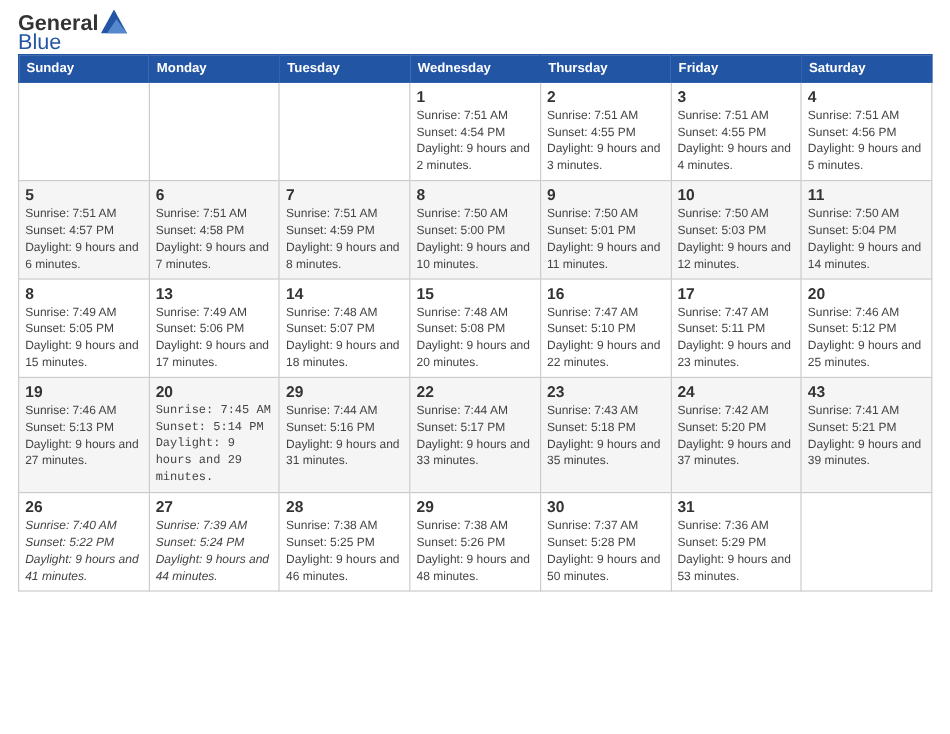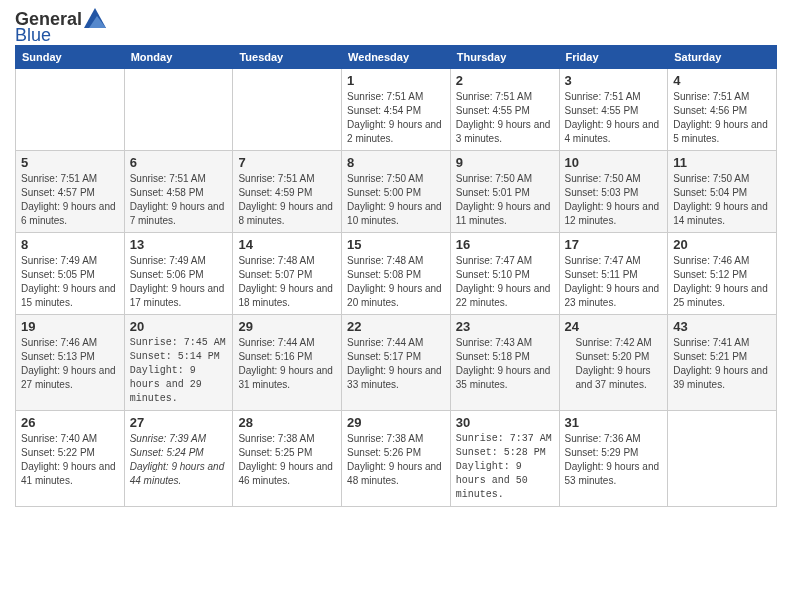--- a/index.html
+++ b/index.html
@@ -261,35 +261,35 @@
 Daylight: 9 hours and 33 minutes.</div>
           </td>
           <td>
             <span class="day-number">23</span>
             <div class="day-info" style="white-space: pre-line;">Sunrise: 7:43 AM
 Sunset: 5:18 PM
 Daylight: 9 hours and 35 minutes.</div>
           </td>
           <td>
             <span class="day-number">24</span>
-            <div class="day-info" style="white-space: pre-line; margin-left: 11px;">Sunrise: 7:42 AM
+            <div class="day-info" style="white-space: pre-line;">Sunrise: 7:42 AM
 Sunset: 5:20 PM
 Daylight: 9 hours and 37 minutes.</div>
           </td>
           <td>
             <span class="day-number">43</span>
             <div class="day-info" style="white-space: pre-line;">Sunrise: 7:41 AM
 Sunset: 5:21 PM
 Daylight: 9 hours and 39 minutes.</div>
           </td>
         </tr>
         <tr>
           <td>
             <span class="day-number">26</span>
-            <div class="day-info" style="white-space: pre-line;">Sunrise: 7:40 AM
+            <div class="day-info" style="white-space: pre-line; font-style: italic;">Sunrise: 7:40 AM
 Sunset: 5:22 PM
 Daylight: 9 hours and 41 minutes.</div>
           </td>
           <td>
             <span class="day-number">27</span>
             <div class="day-info" style="white-space: pre-line; font-style: italic;">Sunrise: 7:39 AM
 Sunset: 5:24 PM
 Daylight: 9 hours and 44 minutes.</div>
           </td>
           <td>
@@ -299,21 +299,21 @@
 Daylight: 9 hours and 46 minutes.</div>
           </td>
           <td>
             <span class="day-number">29</span>
             <div class="day-info" style="white-space: pre-line;">Sunrise: 7:38 AM
 Sunset: 5:26 PM
 Daylight: 9 hours and 48 minutes.</div>
           </td>
           <td>
             <span class="day-number">30</span>
-            <div class="day-info" style="white-space: pre-line; font-family: Liberation Mono, monospace;">Sunrise: 7:37 AM
+            <div class="day-info" style="white-space: pre-line;">Sunrise: 7:37 AM
 Sunset: 5:28 PM
 Daylight: 9 hours and 50 minutes.</div>
           </td>
           <td>
             <span class="day-number">31</span>
             <div class="day-info" style="white-space: pre-line;">Sunrise: 7:36 AM
 Sunset: 5:29 PM
 Daylight: 9 hours and 53 minutes.</div>
           </td>
           <td class="empty-cell"></td>

